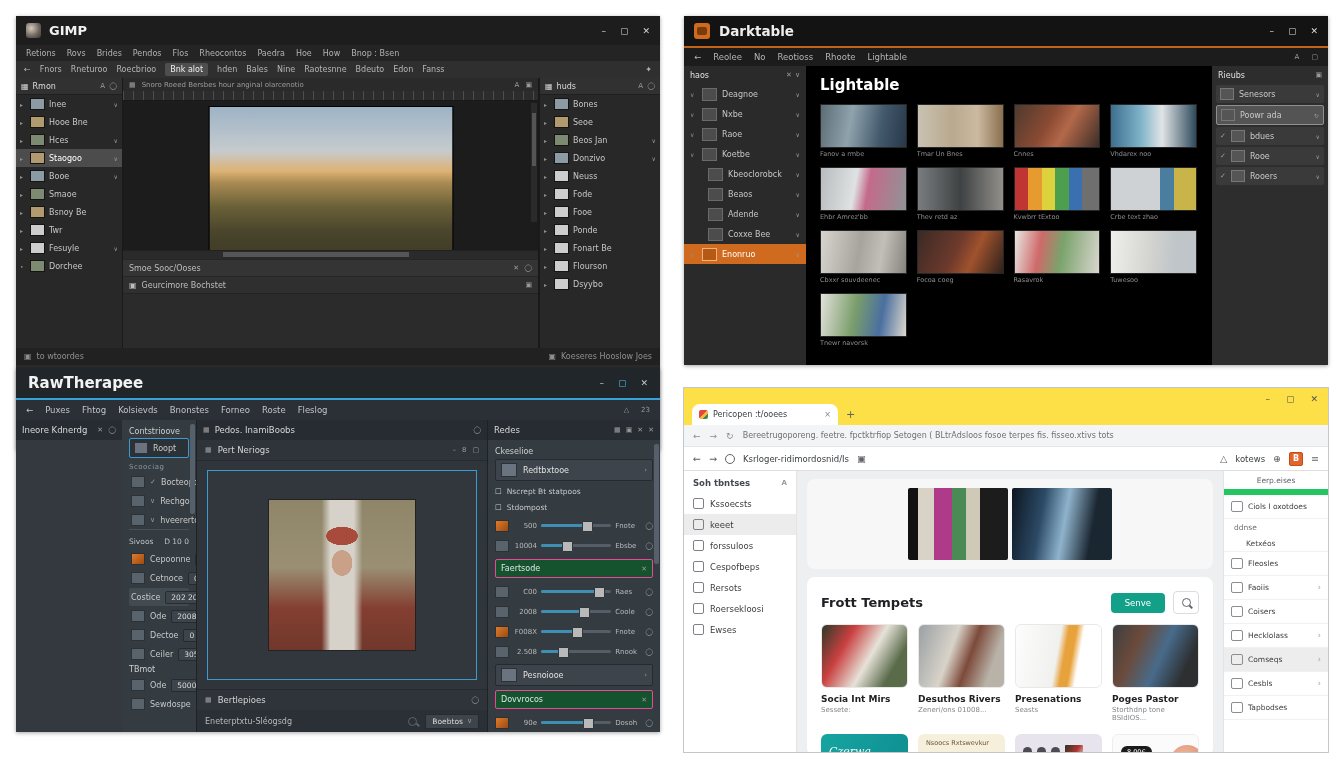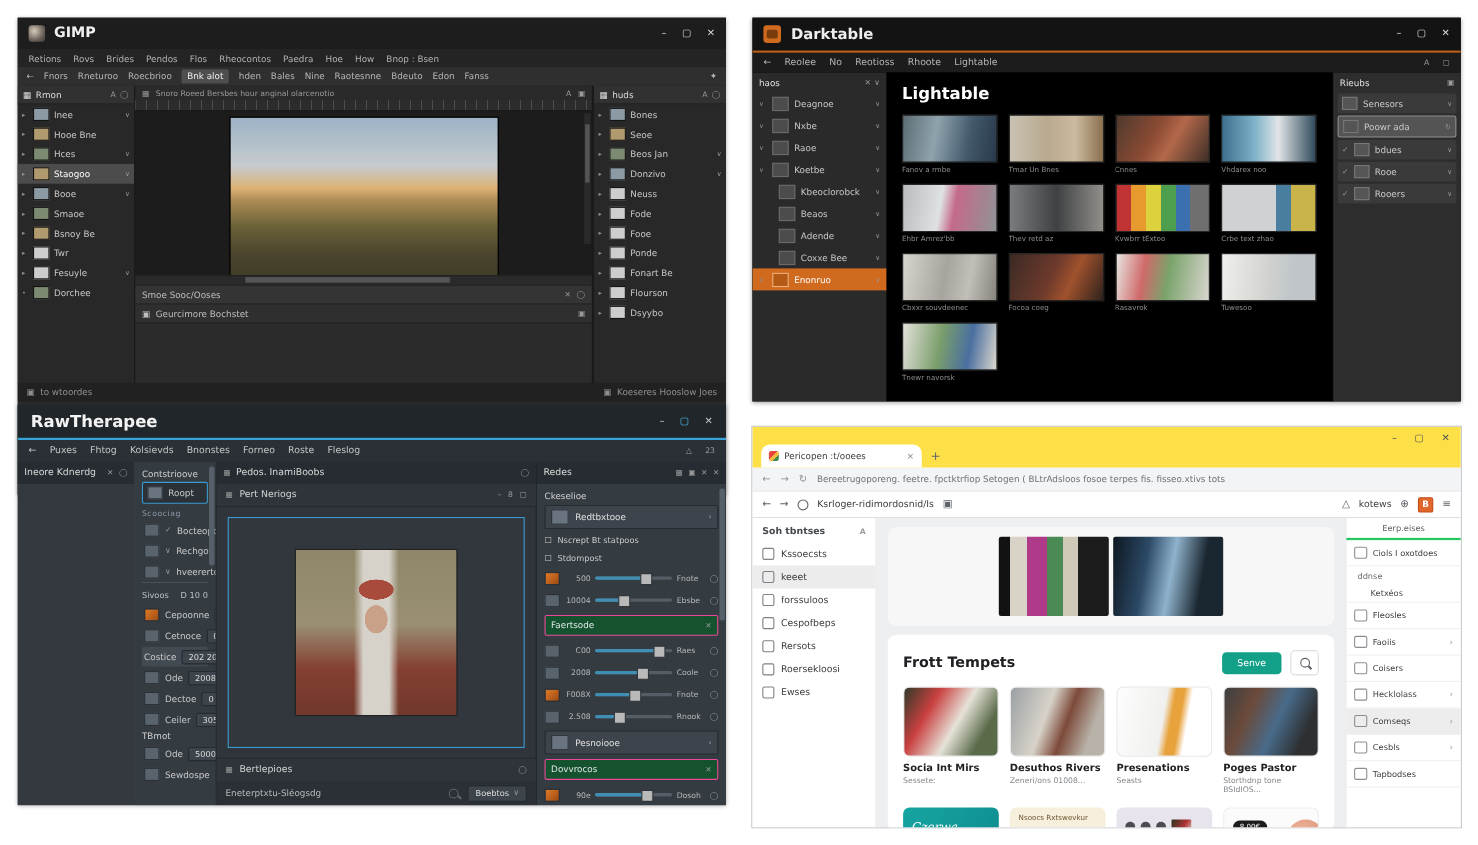--- a/index.html
+++ b/index.html
@@ -182,21 +182,21 @@
   .bc0{background:linear-gradient(120deg,#16a5a0,#0f8e92);color:#fff;font-size:11px;font-family:"DejaVu Serif","Liberation Serif",serif;font-style:italic;display:flex;align-items:center;padding-left:8px}
   .bc1{background:#f6efdc;color:#6b5530;font-size:6.5px;font-weight:normal;padding:5px 0 0 8px;position:relative}
   .bc1::after{content:"";position:absolute;right:4px;bottom:-4px;width:16px;height:16px;border-radius:50%;background:#e2902e}
   .bc2{background:#e7e4ee;display:flex;align-items:center;gap:5px;padding-left:8px}
   .bc2 i{width:9px;height:9px;border-radius:50%;background:#4c4a52}
   .bc2 .ph{width:18px;height:12px;border-radius:1px;background:linear-gradient(120deg,#27351f,#b03434 60%,#d8cfc2)}
   .bc3{background:#fbfbfb;border:1px solid #eee;display:flex;align-items:center;gap:6px;padding-left:8px;position:relative;overflow:hidden}
   .b-pill{background:#1c1c1c;color:#fff;font-size:6.5px;border-radius:7px;padding:2px 6px}
   .bc3::after{content:"";position:absolute;right:-6px;bottom:-10px;width:34px;height:34px;border-radius:50%;background:radial-gradient(circle at 40% 40%,#f0b9a0,#d98b6d)}
   .b-right{width:104px;border-left:1px solid #e4e4e4;font-size:7.5px;color:#3a3d40;background:#fff}
-  .b-rhead{height:18px;display:flex;align-items:center;justify-content:center;color:#5f6368;border-bottom:2px solid #22c55e;font-size:7.5px}
+  .b-rhead{height:18px;display:flex;align-items:center;justify-content:center;color:#5f6368;border-bottom:6px solid #22c55e;font-size:7.5px}
   .b-ritem{height:23px;padding:0 7px;gap:5px;border-bottom:1px solid #f1f1f2}
   .b-ritem .ic{width:10px;height:9px;border:1px solid #8a8e92;border-radius:2px;flex:none}
   .b-ritem .chev{margin-left:auto;color:#9aa0a6;font-size:8px}
   .b-ritem.act{background:#ededee}
   .b-ritem.sub{padding-left:10px;color:#6b6f73;border-bottom:none;height:16px}
   .b-ritem.sub2{padding-left:22px;color:#45494d;height:16px}
 </style>
 </head>
 <body>
 

